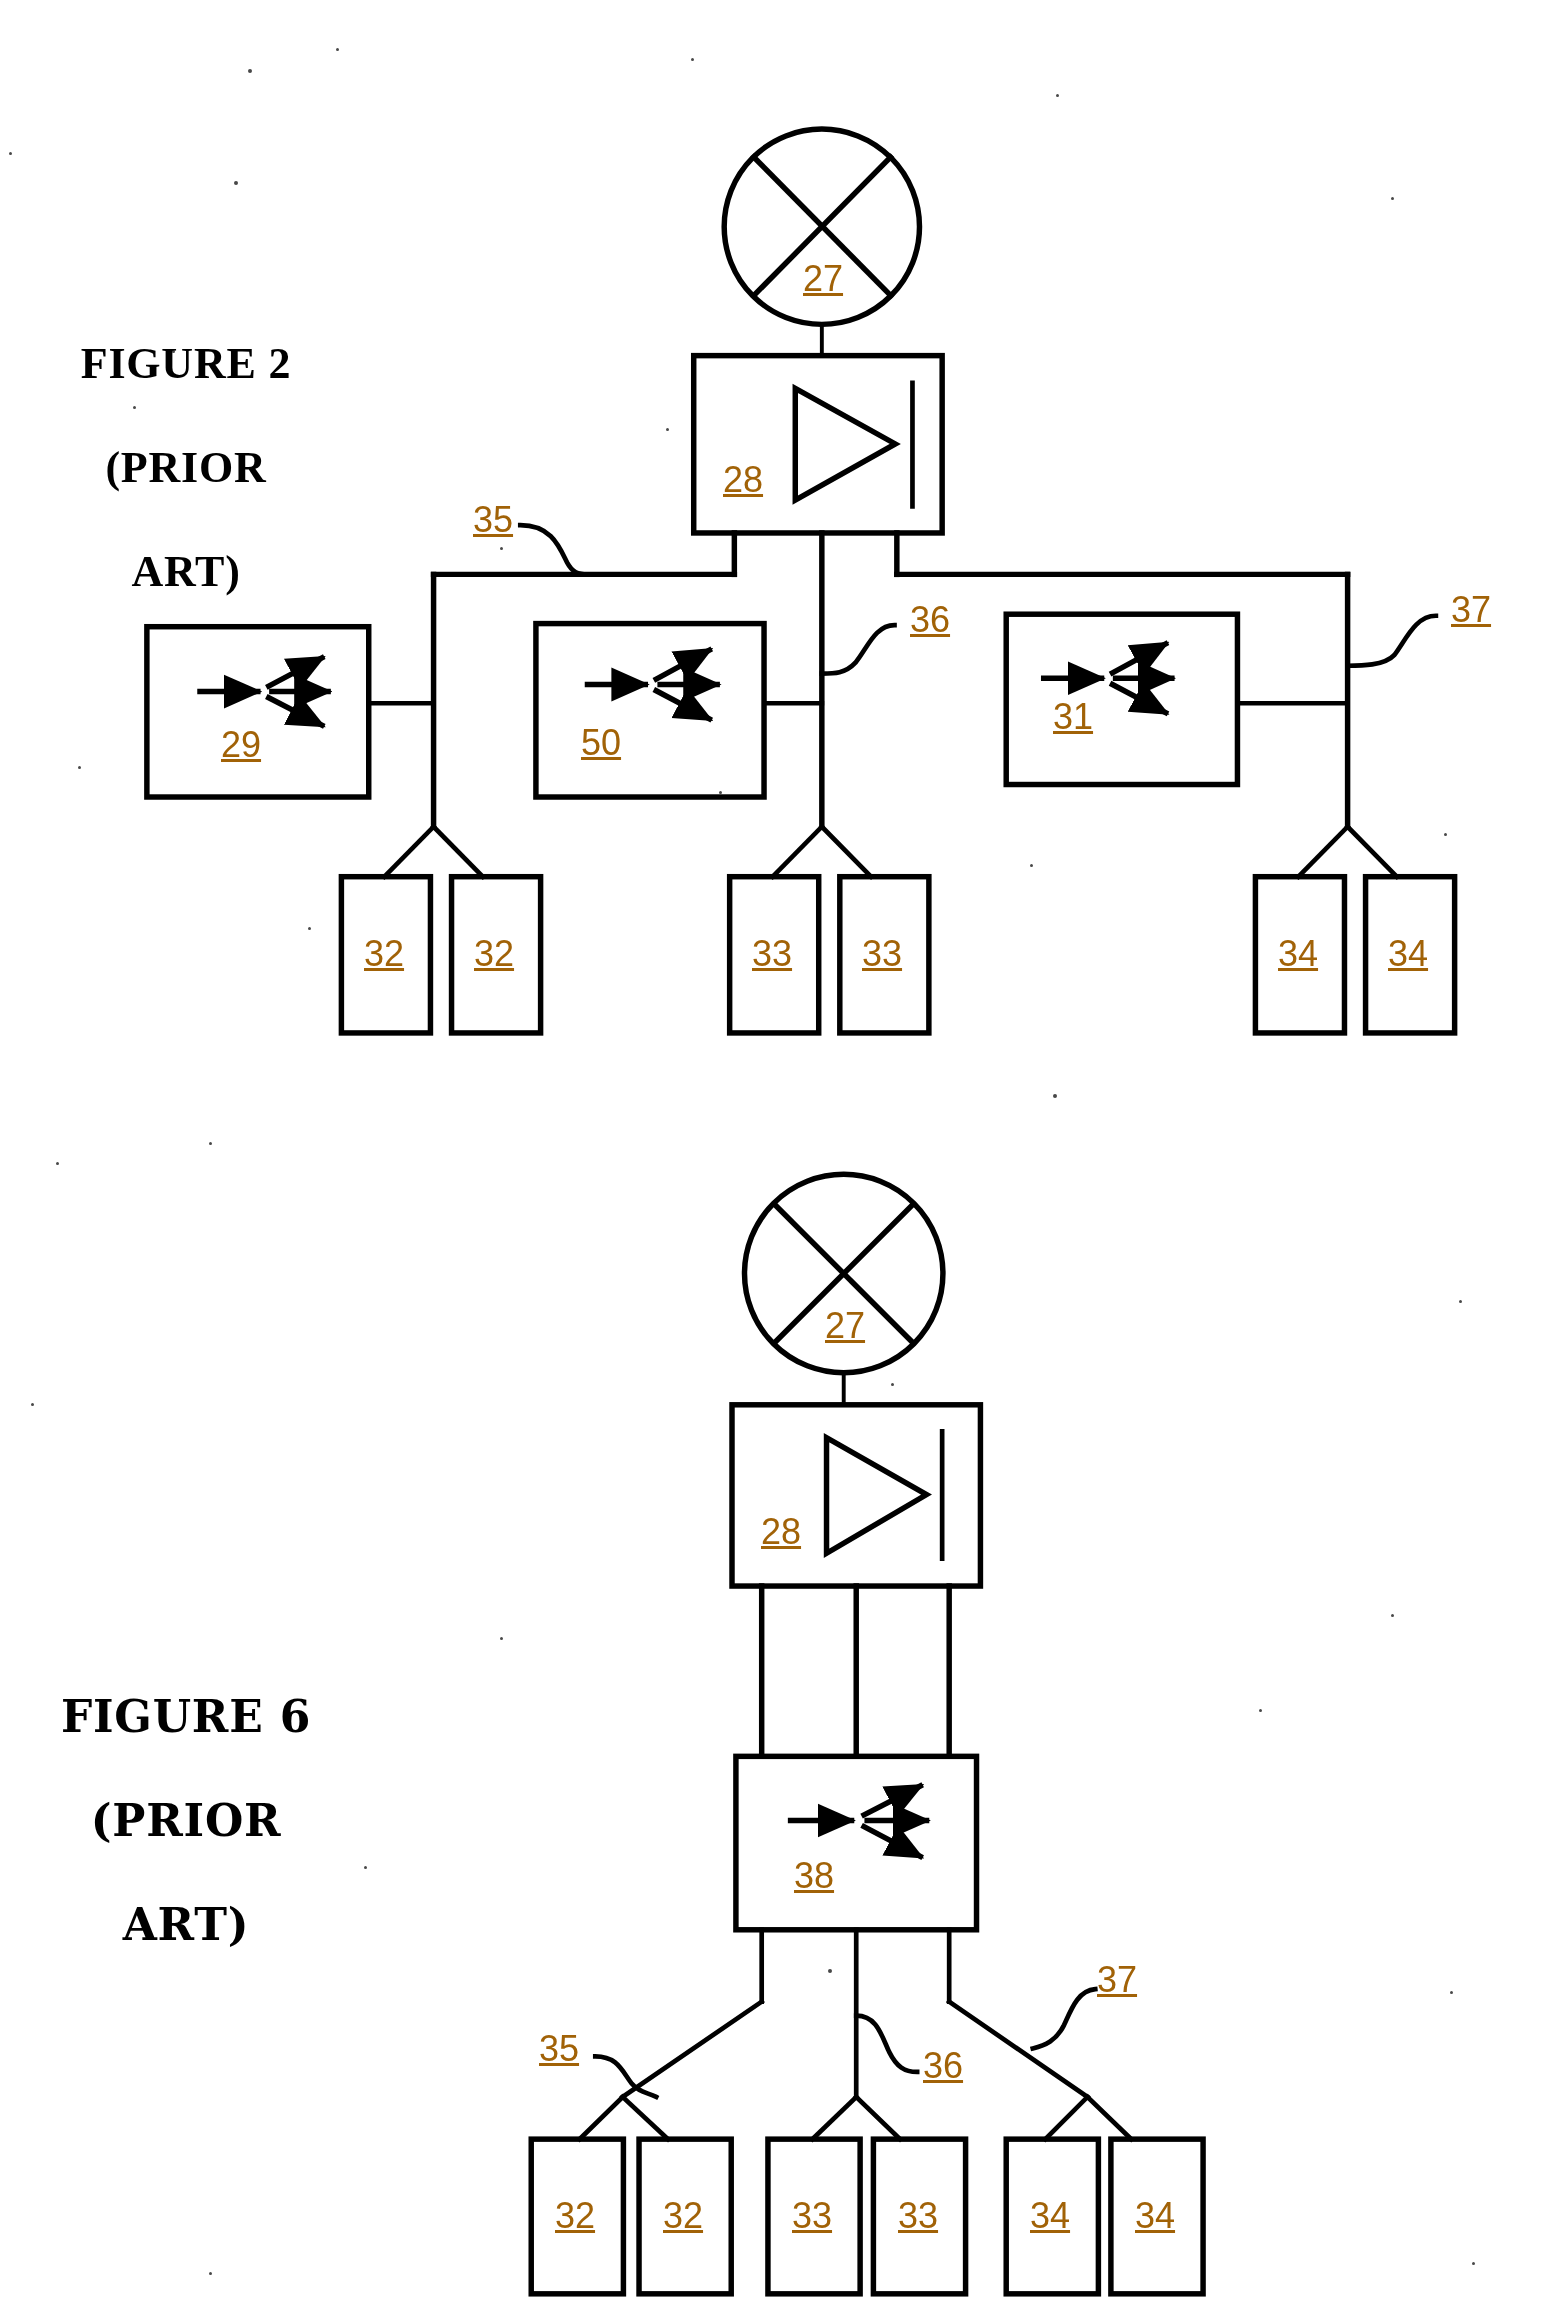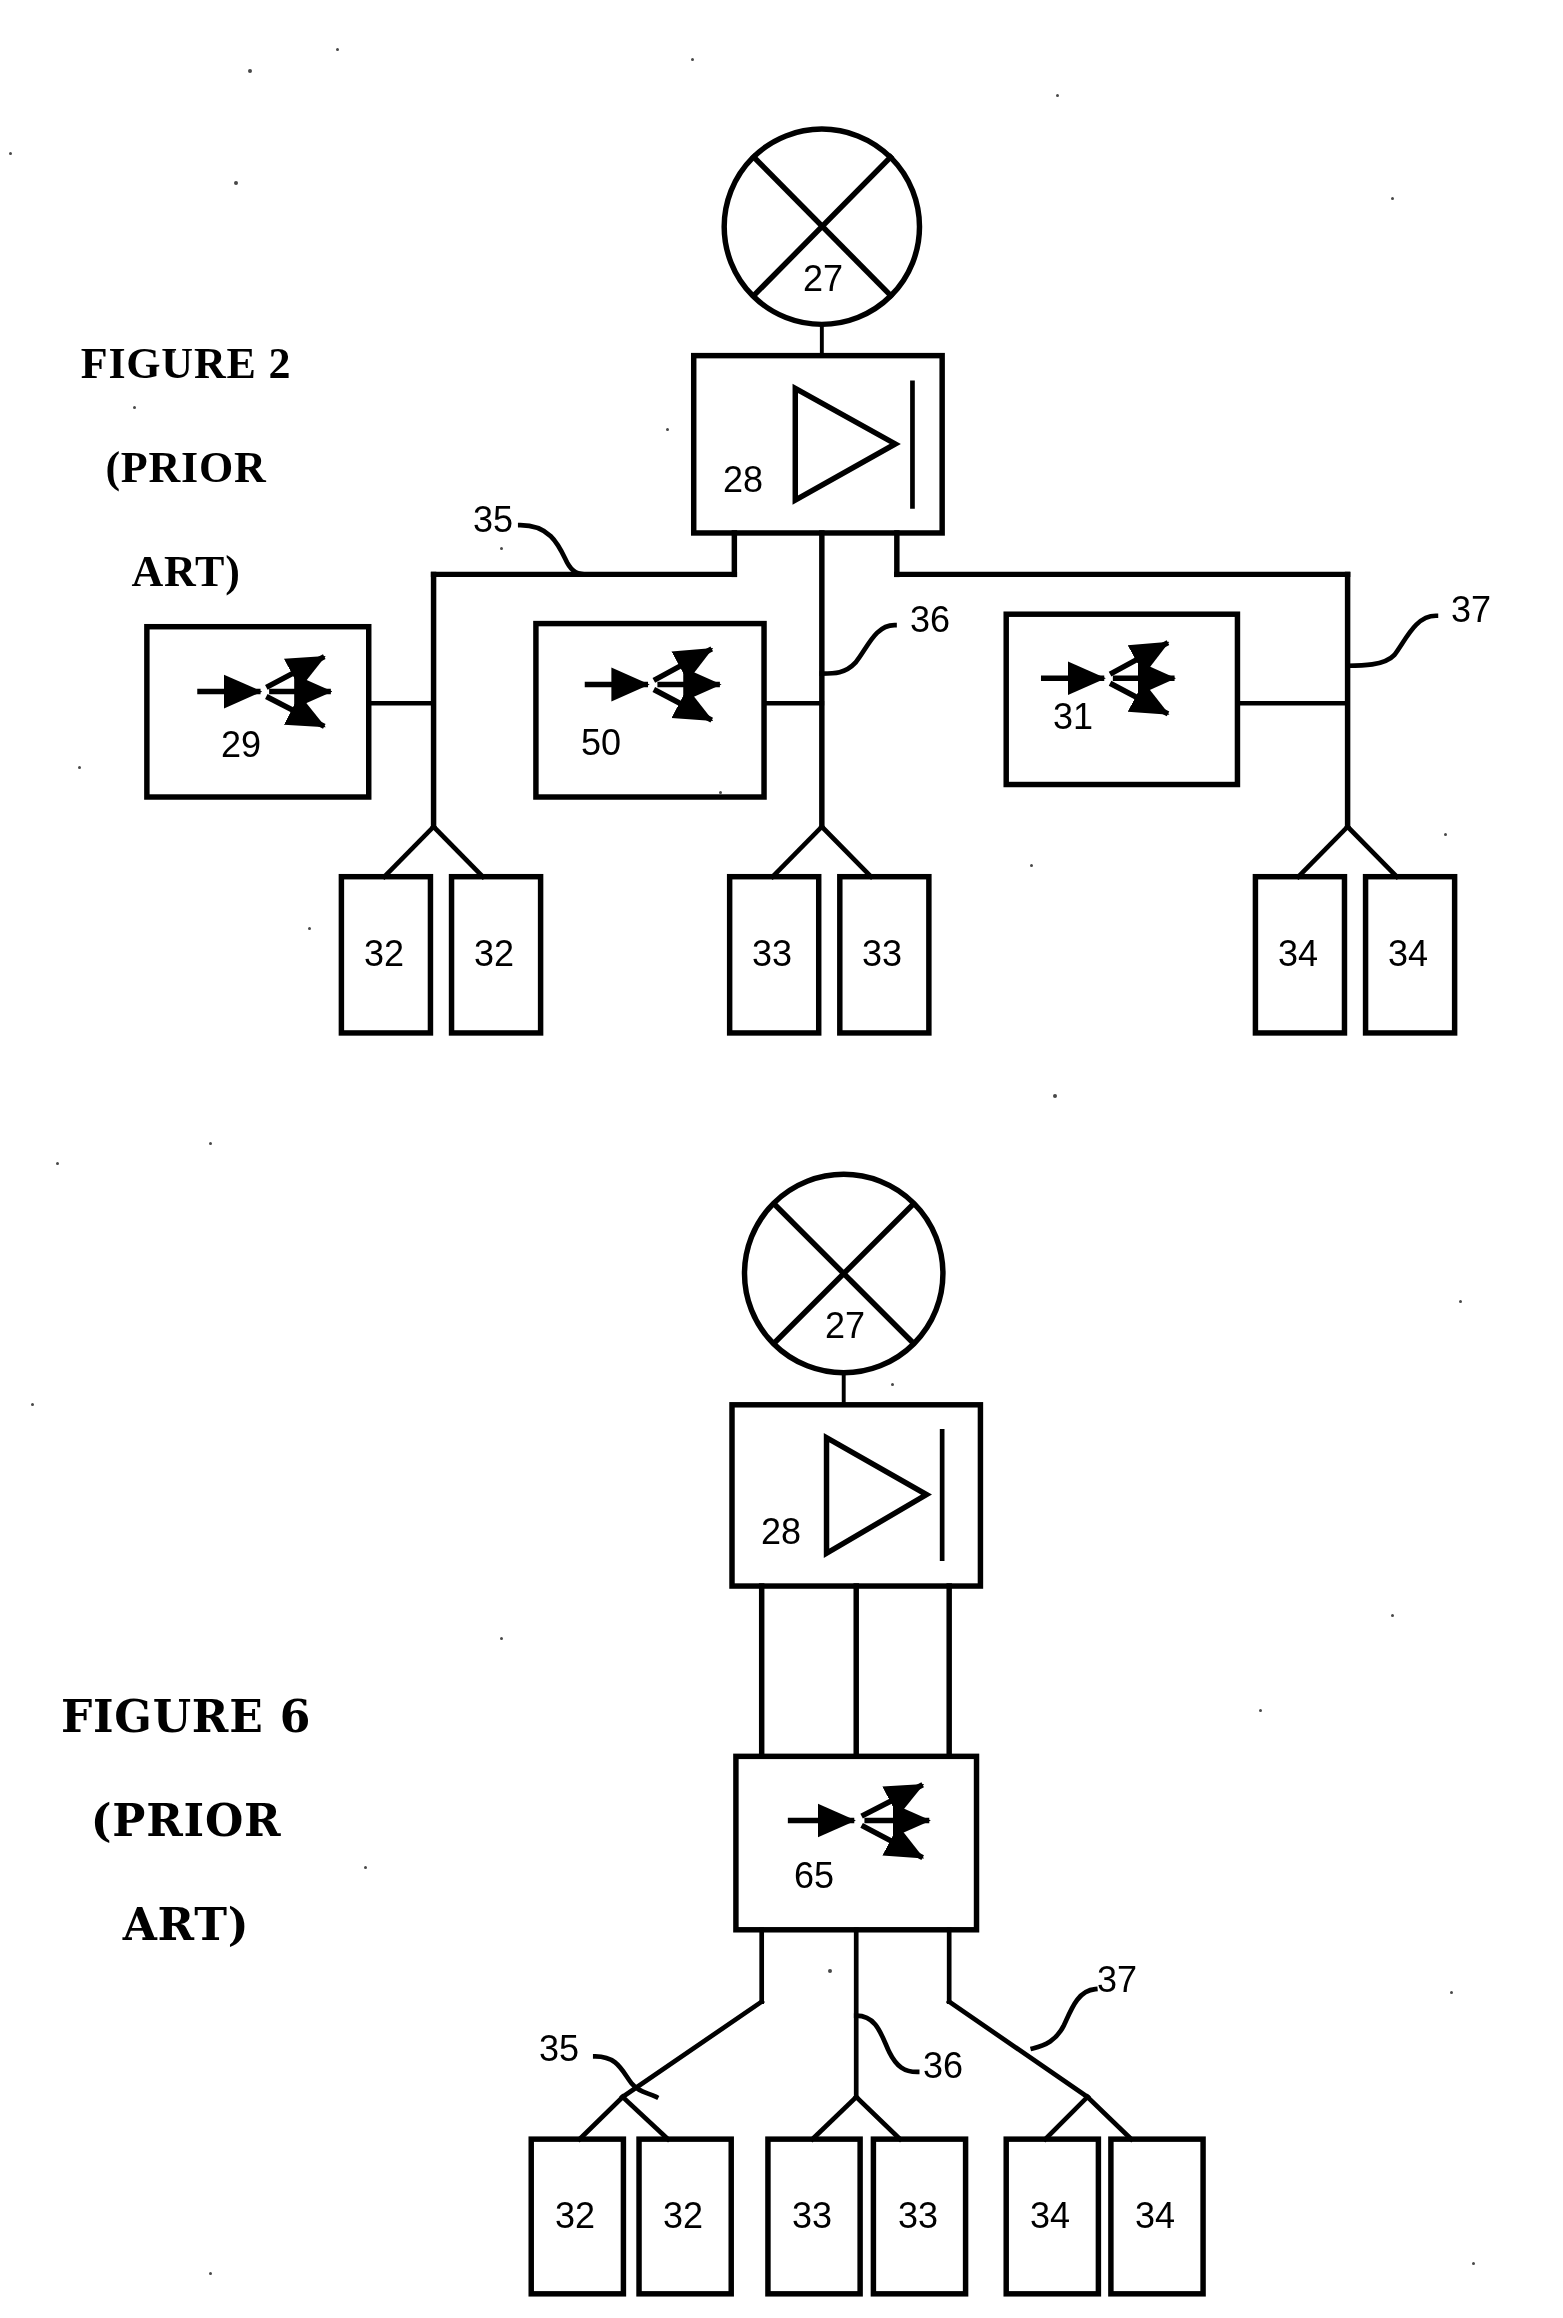--- a/index.html
+++ b/index.html
@@ -37,23 +37,24 @@
     left: 0;
     top: 0;
     width: 1564px;
     height: 2319px;
     pointer-events: none;
   }
   .num-label {
     position: absolute;
     font-family: "Liberation Sans", sans-serif;
     font-size: 36px;
-    color: #000000;
+    color: #a16207;
     line-height: 1;
     white-space: nowrap;
+    text-decoration: underline;
   }
   .speck {
     position: absolute;
     background: #1a1a1a;
     border-radius: 50%;
     opacity: 0.8;
   }
 </style>
 </head>
 <body>
@@ -272,21 +273,21 @@
   <div class="num-label" style="left:752px; top:936px;">33</div>
   <div class="num-label" style="left:862px; top:936px;">33</div>
 
   <div class="num-label" style="left:1278px; top:936px;">34</div>
   <div class="num-label" style="left:1388px; top:936px;">34</div>
 
   <div class="num-label" style="left:825px; top:1308px;">27</div>
 
   <div class="num-label" style="left:761px; top:1514px;">28</div>
 
-  <div class="num-label" style="left:794px; top:1858px;">65</div>
+  <div class="num-label" style="left:794px; top:1858px;">38</div>
 
   <div class="num-label" style="left:539px; top:2031px;">35</div>
 
   <div class="num-label" style="left:923px; top:2048px;">36</div>
 
   <div class="num-label" style="left:1097px; top:1962px;">37</div>
 
   <div class="num-label" style="left:555px; top:2198px;">32</div>
   <div class="num-label" style="left:663px; top:2198px;">32</div>
 

